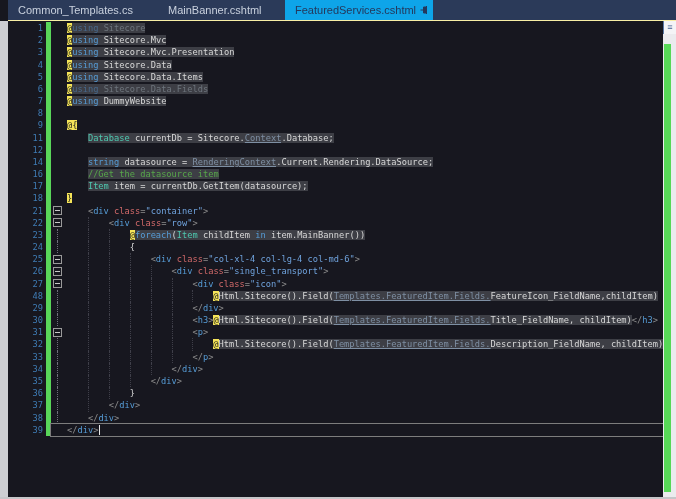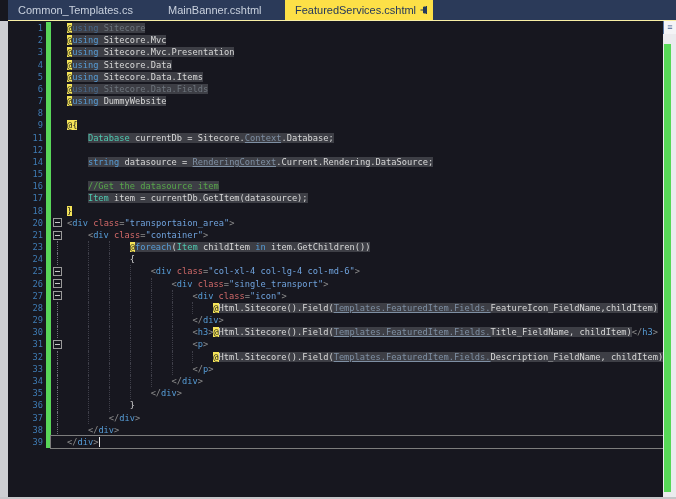--- a/index.html
+++ b/index.html
@@ -3,21 +3,21 @@
 <meta charset="utf-8">
 <style>
   html,body{margin:0;padding:0;}
   body{width:676px;height:499px;overflow:hidden;background:#17171F;font-family:"Liberation Sans",sans-serif;position:relative;}
 
   
   .tabbar{position:absolute;top:0;left:8px;width:676px;height:20px;background:#2B3A59;border-bottom:1px solid #F9EFA5;display:flex;box-sizing:content-box;}
   .tab{height:20px;display:flex;align-items:center;padding:0 10px;font-size:11px;color:#C9D1DE;box-sizing:border-box;white-space:nowrap;overflow:hidden;cursor:default;}
   .tab.t1{width:150px;}
   .tab.t2{width:127px;}
-  .tab.active{background:#fde047;color:#24385C;width:148px;}
+  .tab.active{background:#0ea5e9;color:#24385C;width:148px;}
   .tab.active .tab-label{flex:1;}
   .tab-ico{width:13px;height:13px;display:flex;align-items:center;justify-content:center;color:#24385C;font-size:9px;flex:none;margin-left:2px;}
 
   
   .editor{position:absolute;top:21px;left:0;width:676px;height:476px;background:#17171F;overflow:hidden;}
   .glyph-strip{position:absolute;left:0;top:0;width:8px;height:476px;background:#CDCED2;}
   .lines{position:absolute;left:0;top:1px;width:663px;}
   .line-row{display:flex;height:12.18px;align-items:stretch;}
   .lnum{width:46px;text-align:right;padding-right:3px;color:#3F7CB5;font-family:"DejaVu Sans Mono",monospace;font-size:8.7px;line-height:12.18px;box-sizing:border-box;flex:none;}
   .changebar{width:5px;background:#59D659;flex:none;}
@@ -166,28 +166,20 @@
       </div>
       <div class="line-row">
         <span class="lnum">14</span>
         <span class="changebar"></span>
         <div class="wrap">
           <span class="foldcell"></span>
           <div class="code-text"><span class="indent"></span><span class="tok-k rzbg">string</span><span class="tok-p rzbg"> datasource = </span><span class="tok-m rzbg">RenderingContext</span><span class="tok-p rzbg">.Current.Rendering.DataSource;</span></div>
         </div>
       </div>
       <div class="line-row">
-        <span class="lnum">15</span>
-        <span class="changebar"></span>
-        <div class="wrap">
-          <span class="foldcell"></span>
-          <div class="code-text"></div>
-        </div>
-      </div>
-      <div class="line-row">
         <span class="lnum">16</span>
         <span class="changebar"></span>
         <div class="wrap">
           <span class="foldcell"></span>
           <div class="code-text"><span class="indent"></span><span class="tok-c rzbg">//Get the datasource item</span></div>
         </div>
       </div>
       <div class="line-row">
         <span class="lnum">17</span>
         <span class="changebar"></span>
@@ -198,51 +190,51 @@
       </div>
       <div class="line-row">
         <span class="lnum">18</span>
         <span class="changebar"></span>
         <div class="wrap">
           <span class="foldcell"></span>
           <div class="code-text"><span class="tok-y">}</span></div>
         </div>
       </div>
       <div class="line-row">
-        <span class="lnum">20</span>
-        <span class="changebar"></span>
-        <div class="wrap">
-          <span class="foldcell">
-            <span class="fold-box">
-              <span class="fold-minus"></span>
-            </span>
-          </span>
-          <div class="code-text"><span class="tok-d">&lt;</span><span class="tok-e">div</span><span class="tok-p"> </span><span class="tok-a">class</span><span class="tok-d">=</span><span class="tok-v">"transportaion_area"</span><span class="tok-d">&gt;</span></div>
-        </div>
-      </div>
-      <div class="line-row">
         <span class="lnum">21</span>
         <span class="changebar"></span>
         <div class="wrap">
           <span class="foldcell">
             <span class="fold-box">
               <span class="fold-minus"></span>
             </span>
           </span>
           <div class="code-text"><span class="indent"></span><span class="tok-d">&lt;</span><span class="tok-e">div</span><span class="tok-p"> </span><span class="tok-a">class</span><span class="tok-d">=</span><span class="tok-v">"container"</span><span class="tok-d">&gt;</span></div>
         </div>
       </div>
       <div class="line-row">
+        <span class="lnum">22</span>
+        <span class="changebar"></span>
+        <div class="wrap">
+          <span class="foldcell">
+            <span class="fold-box">
+              <span class="fold-minus"></span>
+            </span>
+          </span>
+          <div class="code-text"><span class="indent"></span><span class="indent g"></span><span class="tok-d">&lt;</span><span class="tok-e">div</span><span class="tok-p"> </span><span class="tok-a">class</span><span class="tok-d">=</span><span class="tok-v">"row"</span><span class="tok-d">&gt;</span></div>
+        </div>
+      </div>
+      <div class="line-row">
         <span class="lnum">23</span>
         <span class="changebar"></span>
         <div class="wrap">
           <span class="foldcell">
             <span class="fold-vline"></span>
           </span>
-          <div class="code-text"><span class="indent"></span><span class="indent g"></span><span class="indent g"></span><span class="tok-y">@</span><span class="tok-k rzbg">foreach</span><span class="tok-p rzbg">(</span><span class="tok-t rzbg">Item</span><span class="tok-p rzbg"> childItem </span><span class="tok-k rzbg">in</span><span class="tok-p rzbg"> item.GetChildren())</span></div>
+          <div class="code-text"><span class="indent"></span><span class="indent g"></span><span class="indent g"></span><span class="tok-y">@</span><span class="tok-k rzbg">foreach</span><span class="tok-p rzbg">(</span><span class="tok-t rzbg">Item</span><span class="tok-p rzbg"> childItem </span><span class="tok-k rzbg">in</span><span class="tok-p rzbg"> item.MainBanner())</span></div>
         </div>
       </div>
       <div class="line-row">
         <span class="lnum">24</span>
         <span class="changebar"></span>
         <div class="wrap">
           <span class="foldcell">
             <span class="fold-vline"></span>
           </span>
           <div class="code-text"><span class="indent"></span><span class="indent g"></span><span class="indent g"></span><span class="tok-p">{</span></div>
@@ -278,21 +270,21 @@
         <div class="wrap">
           <span class="foldcell">
             <span class="fold-box">
               <span class="fold-minus"></span>
             </span>
           </span>
           <div class="code-text"><span class="indent"></span><span class="indent g"></span><span class="indent g"></span><span class="indent g"></span><span class="indent g"></span><span class="indent g"></span><span class="tok-d">&lt;</span><span class="tok-e">div</span><span class="tok-p"> </span><span class="tok-a">class</span><span class="tok-d">=</span><span class="tok-v">"icon"</span><span class="tok-d">&gt;</span></div>
         </div>
       </div>
       <div class="line-row">
-        <span class="lnum">28</span>
+        <span class="lnum">48</span>
         <span class="changebar"></span>
         <div class="wrap">
           <span class="foldcell">
             <span class="fold-vline"></span>
           </span>
           <div class="code-text"><span class="indent"></span><span class="indent g"></span><span class="indent g"></span><span class="indent g"></span><span class="indent g"></span><span class="indent g"></span><span class="indent g"></span><span class="tok-y">@</span><span class="tok-p rzbg">Html.Sitecore().Field(</span><span class="tok-m rzbg">Templates.FeaturedItem.Fields.</span><span class="tok-p rzbg">FeatureIcon_FieldName,childItem)</span></div>
         </div>
       </div>
       <div class="line-row">
         <span class="lnum">29</span>

